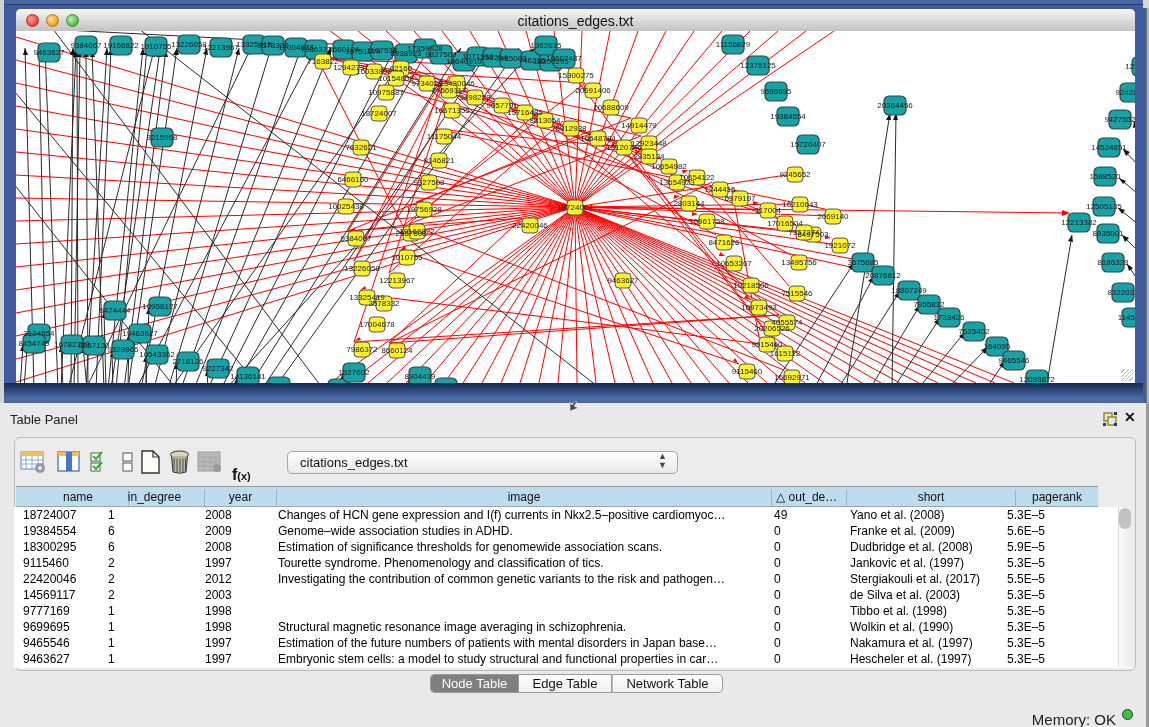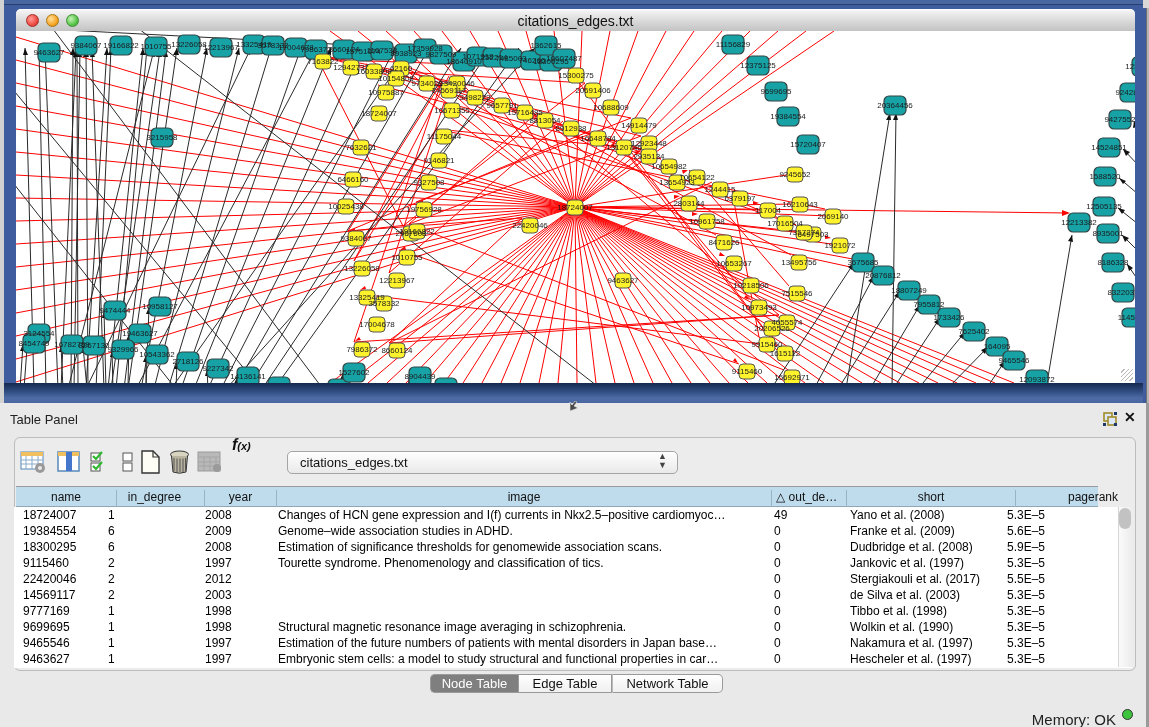--- a/index.html
+++ b/index.html
@@ -383,30 +383,30 @@
   <svg class="ticon" style="left:168px" width="23" height="24">
       <ellipse cx="11.5" cy="4.5" rx="9" ry="3.5" fill="#d8d4c0" stroke="#333"></ellipse>
       <path d="M3.5 6 L5 22 Q11.5 24.5 18 22 L19.5 6" fill="#b8b4a0" stroke="#333"></path>
       <path d="M6 8 V21 M9 8.5 V22 M12 8.5 V22 M15 8.5 V22 M17.5 8 V21" stroke="#555" fill="none"></path>
     </svg>
   <svg class="ticon" style="left:197px" width="26" height="24">
       <rect x="1" y="2" width="22" height="19" fill="#b9b9b9" stroke="#999"></rect>
       <path d="M1 7 H23 M1 12 H23 M1 16 H23 M7 7 V21 M13 7 V21 M19 7 V21" stroke="#a5a5a5" fill="none"></path>
       <circle cx="20" cy="18" r="4" fill="#9a9a9a"></circle>
     </svg>
-  <div class="ticon" style="left:232px;top:33px;font-size:16px;font-style:italic;font-weight:bold;color:#111">f<span style="font-size:11px">(x)</span></div>
+  <div class="ticon" style="left:232px;top:63px;font-size:16px;font-weight:bold;color:#111">f<span style="font-size:11px">(x)</span></div>
   <div id="combo">citations_edges.txt<div class="ar">▲<br>▼</div></div>
   <div id="thead">
-    <span style="left:0;width:101px">name</span>
+    <span style="left:12px;width:101px">name</span>
       <span style="left:89px;width:100px">in_degree</span>
       <span style="left:189px;width:72px">year</span>
       <span style="left:261px;width:495px">image</span>
       <span style="left:756px;width:75px;text-align:left;padding-left:4px">△ out_de…</span>
       <span style="left:831px;width:169px">short</span>
-      <span style="left:1036px;width:82px;border-right:none">pagerank</span>
+      <span style="left:1000px;width:82px;border-right:none">pagerank</span>
   </div>
   <div id="tbody"></div>
 <div class="row" style="top:104px">
 <span style="left:23px">18724007</span>
       <span style="left:108px">1</span>
       <span style="left:205px">2008</span>
       <span style="left:278px">Changes of HCN gene expression and I(f) currents in Nkx2.5–positive cardiomyoc…</span>
       <span style="left:774px">49</span>
       <span style="left:850px">Yano et al. (2008)</span>
       <span style="left:1007px">5.3E–5</span>
@@ -435,20 +435,21 @@
       <span style="left:205px">1997</span>
       <span style="left:278px">Tourette syndrome. Phenomenology and classification of tics.</span>
       <span style="left:774px">0</span>
       <span style="left:850px">Jankovic et al. (1997)</span>
       <span style="left:1007px">5.3E–5</span>
     </div>
 <div class="row" style="top:168px">
 <span style="left:23px">22420046</span>
       <span style="left:108px">2</span>
       <span style="left:205px">2012</span>
+      <span style="left:278px">Investigating the contribution of common genetic variants to the risk and pathogen…</span>
       <span style="left:774px">0</span>
       <span style="left:850px">Stergiakouli et al. (2017)</span>
       <span style="left:1007px">5.5E–5</span>
     </div>
 <div class="row" style="top:184px">
 <span style="left:23px">14569117</span>
       <span style="left:108px">2</span>
       <span style="left:205px">2003</span>
       <span style="left:774px">0</span>
       <span style="left:850px">de Silva et al. (2003)</span>

